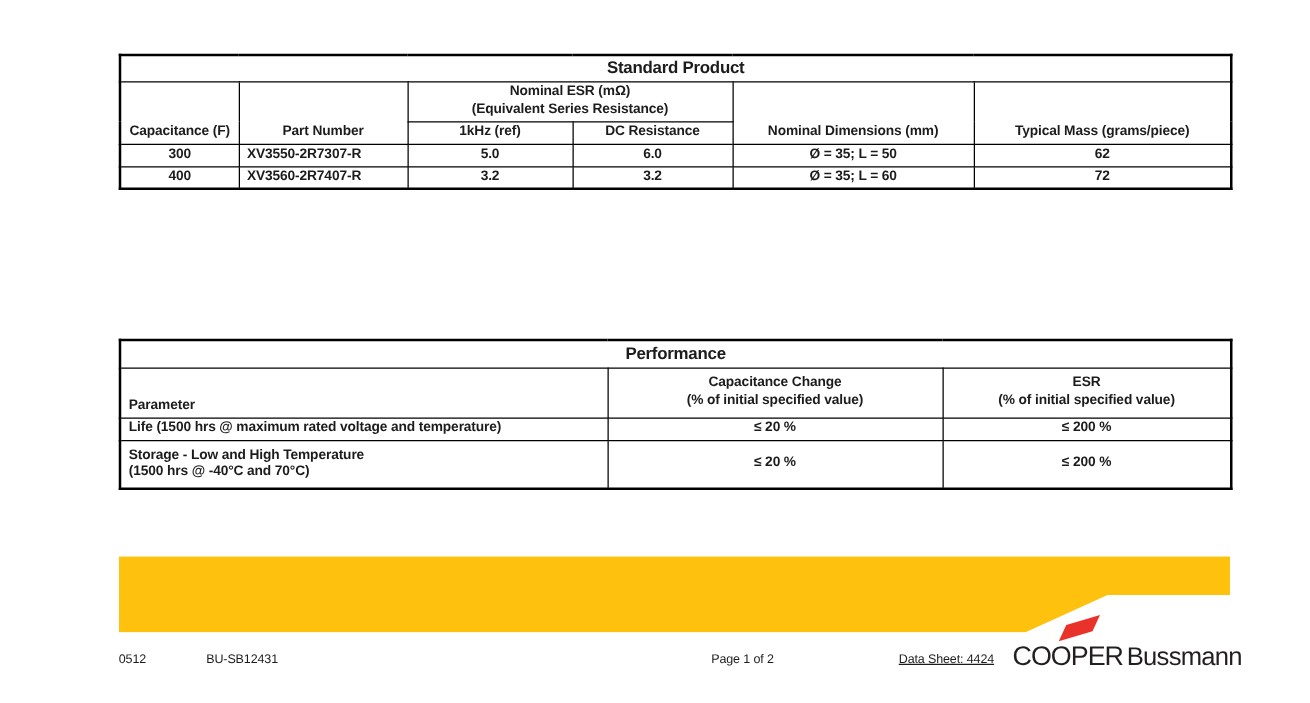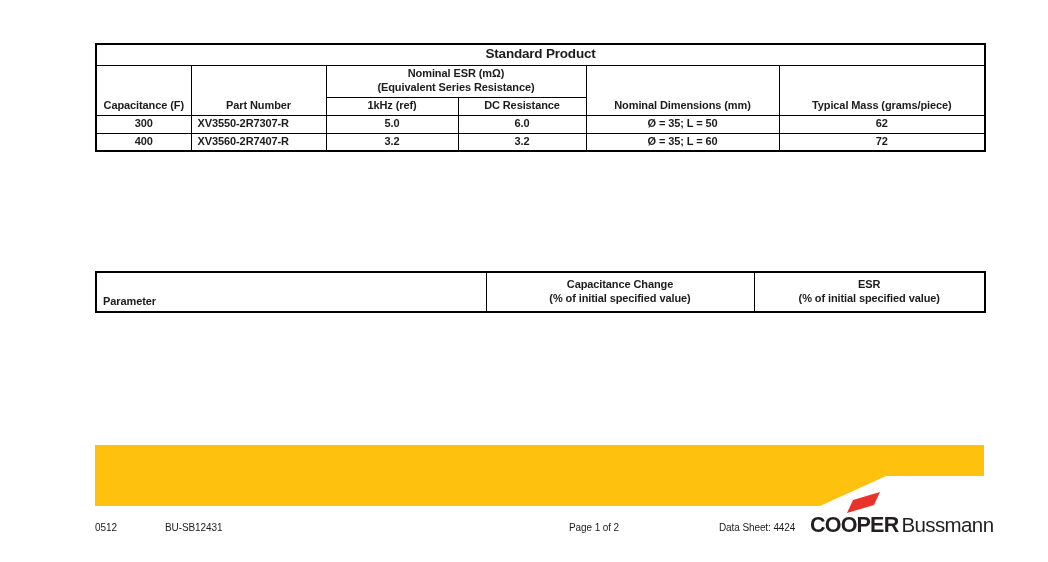--- a/index.html
+++ b/index.html
@@ -28,29 +28,29 @@
   .r-title2 { height:22px; } .r-head2 { height:40px; } .r-d1 { height:18px; } .r-d2 { height:39px; }
 
   .banner {
     position:absolute; left:95px; top:445px; width:889px; height:61px;
     background:#FEC20E;
     clip-path:polygon(0 0, 889px 0, 889px 31px, 791px 31px, 725px 61px, 0 61px);
   }
   .logo { position:absolute; left:810px; top:488px; width:185px; height:50px; }
   .logo svg { position:absolute; left:35px; top:1px; }
   .wordmark { position:absolute; left:0px; top:25px; white-space:nowrap; }
-  .cooper   { font-weight:bold; font-size:21.5px; letter-spacing:-0.8px; color:#231f20; }
+  .cooper   { font-weight:normal; font-size:21.5px; letter-spacing:-0.8px; color:#231f20; }
   .bussmann { font-weight:normal; font-size:20.5px; letter-spacing:-0.6px; color:#231f20; margin-left:3px; }
 
   .footer { position:absolute; top:522px; left:0; width:1048px; height:14px; font-size:10px; color:#1c1c1c; }
   .footer span { position:absolute; top:0; }
   .f-code  { left:95px; }
   .f-doc   { left:128px;padding-left:37px; }
   .f-page  { left:569px; }
-  .f-sheet { left:719px; }
+  .f-sheet { left:719px;text-decoration:underline; }
 </style>
 </head>
 <body>
 
 <div class="page">
 
   <table id="tbl-standard">
     <colgroup>
       <col style="width:95px">
         <col style="width:135px">
@@ -96,30 +96,46 @@
   </tbody>
     </table>
 
   <table id="tbl-perf">
     <colgroup>
       <col style="width:390px">
         <col style="width:268px">
         <col style="width:231px">
     </colgroup>
     <tbody>
+        <tr class="r-title2">
+      <td colspan="3" class="title-cell">Performance</td>
+    </tr>
     <tr class="r-head2">
       <td class="left vbot">Parameter</td>
       <td>
         <div>Capacitance Change</div>
         <div>(% of initial specified value)</div>
       </td>
       <td>
         <div>ESR</div>
         <div>(% of initial specified value)</div>
       </td>
+    </tr>
+    <tr class="r-d1">
+      <td class="left">Life (1500 hrs @ maximum rated voltage and temperature)</td>
+      <td>≤ 20 %</td>
+      <td>≤ 200 %</td>
+    </tr>
+    <tr class="r-d2">
+      <td class="left">
+        <div>Storage - Low and High Temperature</div>
+        <div>(1500 hrs @ -40°C and 70°C)</div>
+      </td>
+      <td>≤ 20 %</td>
+      <td>≤ 200 %</td>
     </tr>
   </tbody>
     </table>
 
   <div class="banner" style="background: rgb(254, 194, 14);"></div>
 
   <div class="logo">
     <svg width="38" height="26" viewBox="0 0 38 26">
       <polygon points="2,24 8,11 35,3 29,16" fill="#E9332A"></polygon>
     </svg>

